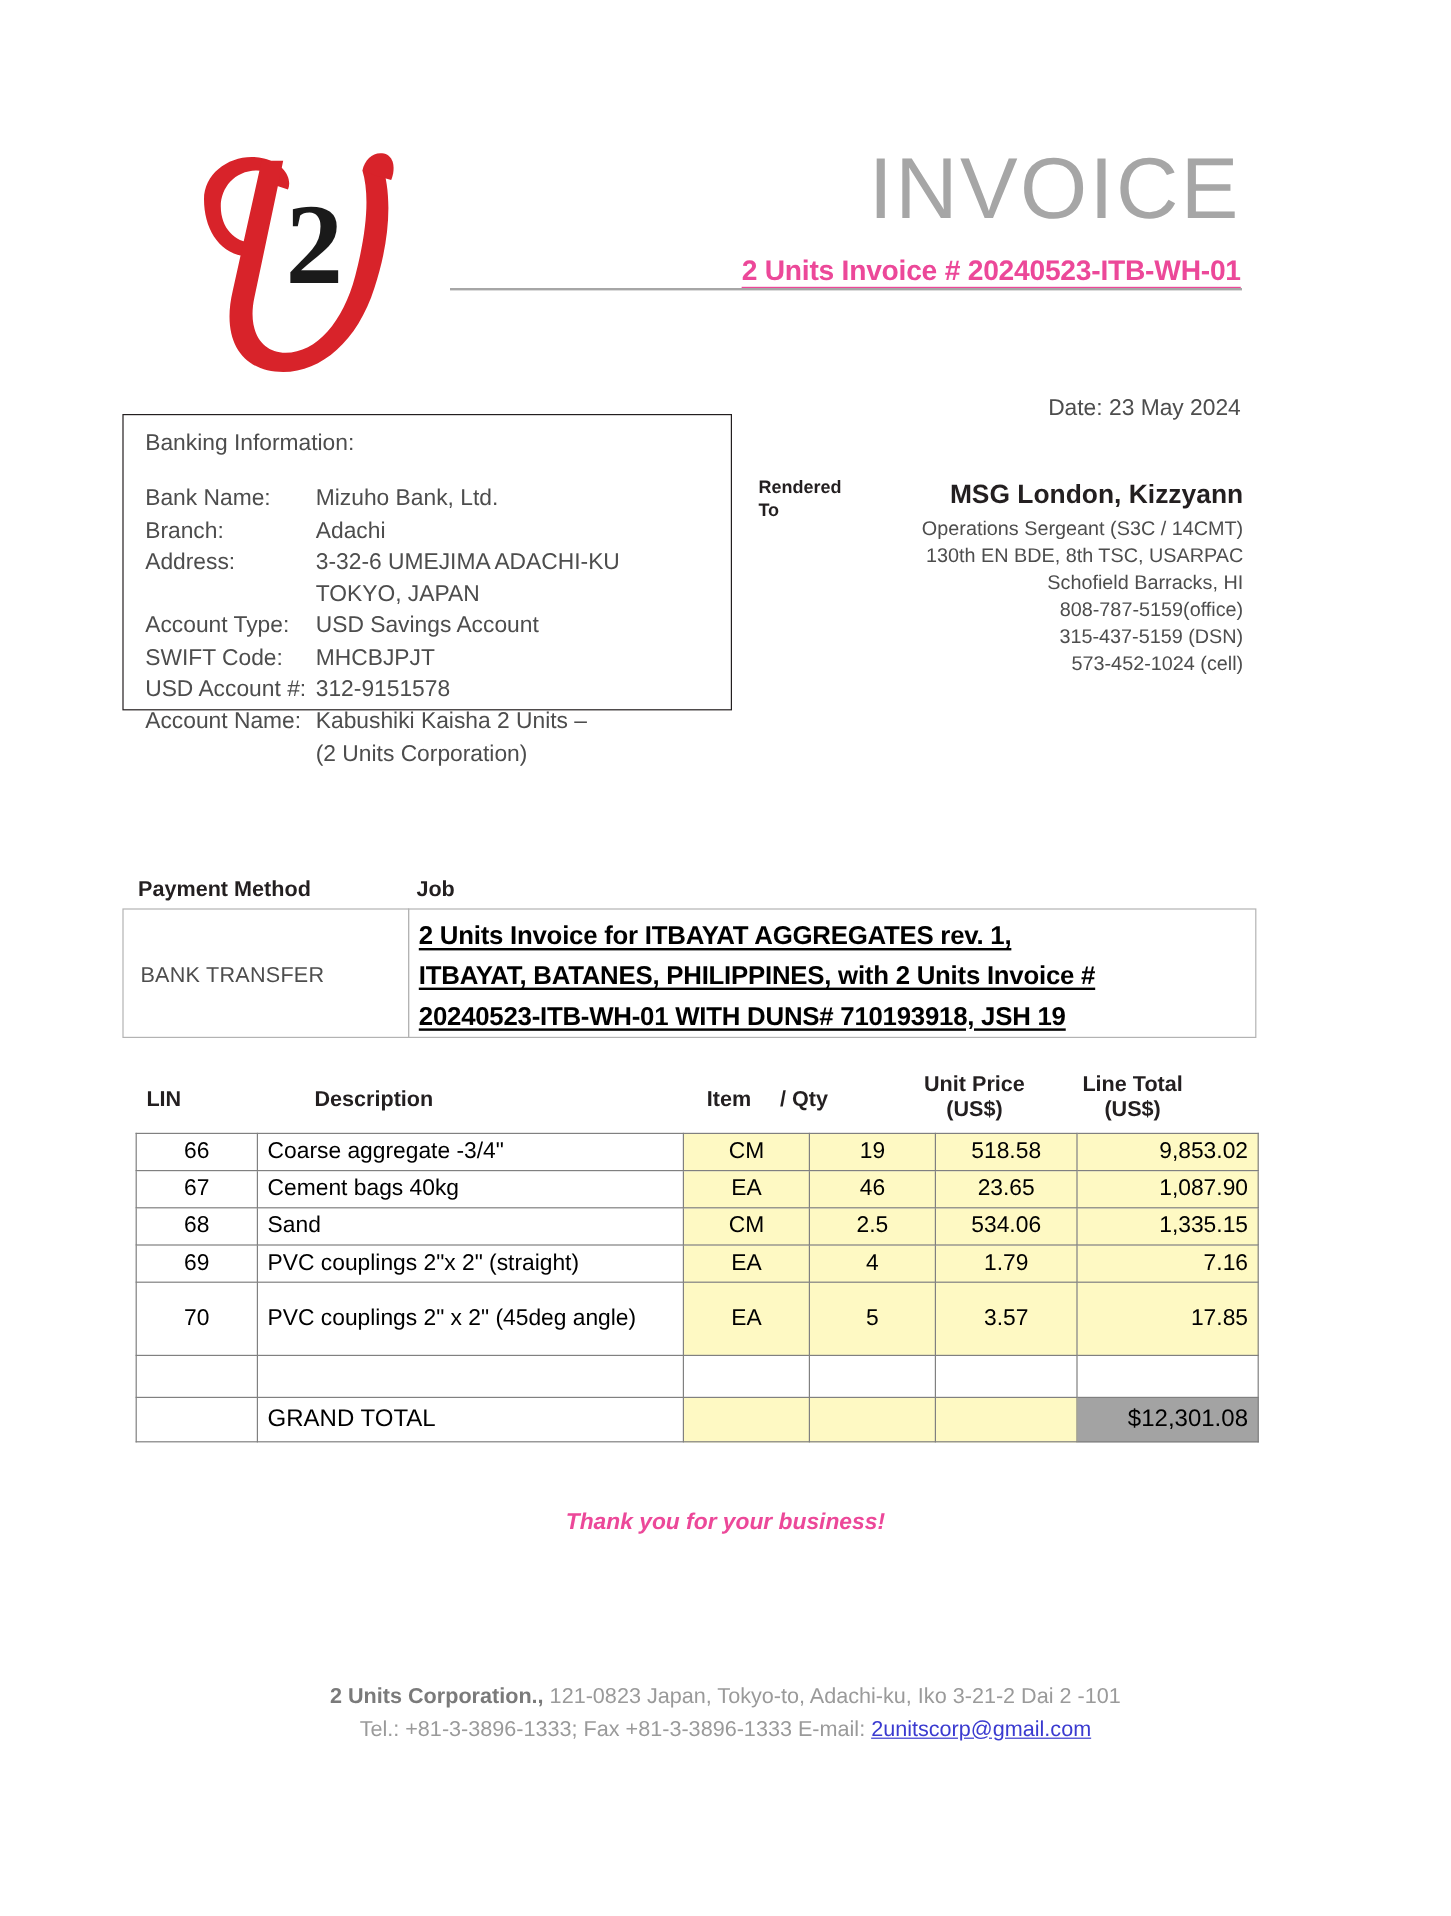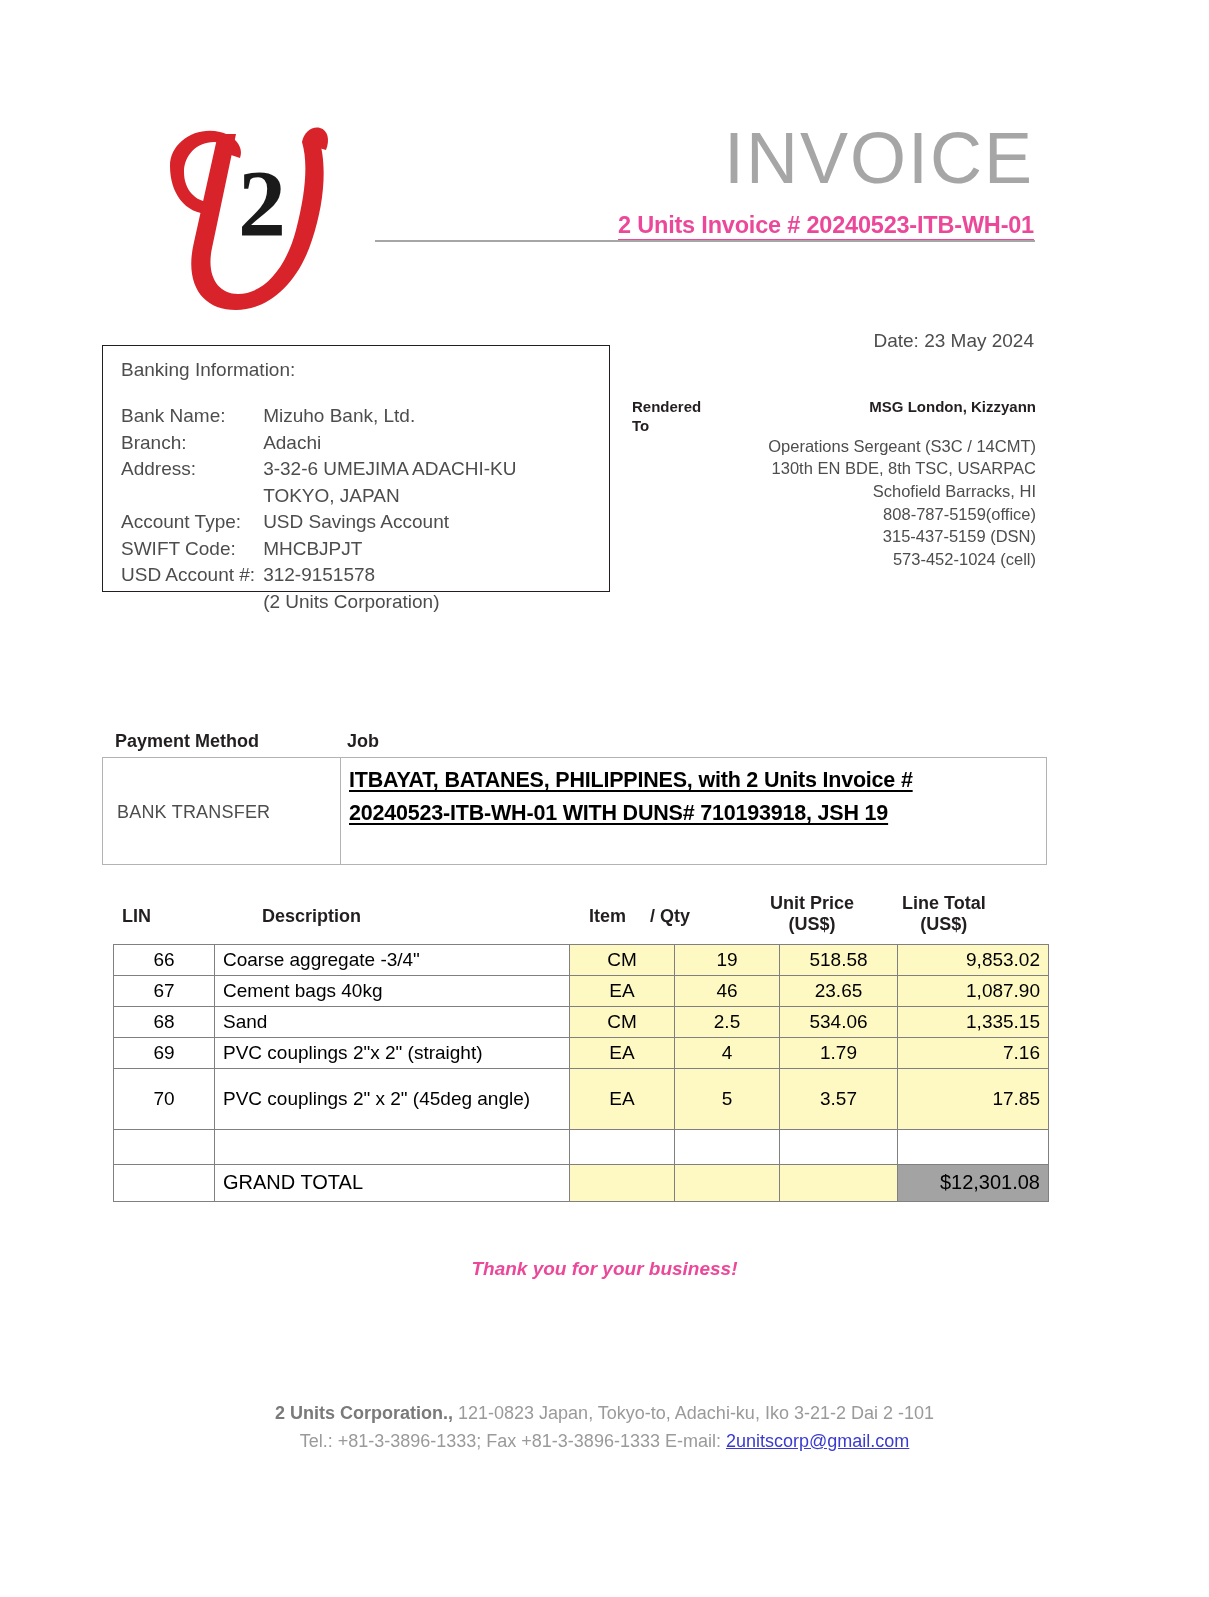--- a/index.html
+++ b/index.html
@@ -113,25 +113,25 @@
     position: absolute;
     right: 173px;
     top: 398px;
     text-align: right;
     font-size: 16.5px;
     color: #4d4d4d;
     line-height: 1.37;
     white-space: nowrap;
   }
   .rendered-block .name {
-    font-size: 15px;
+    font-size: 22px;
     font-weight: bold;
     color: #231f20;
     line-height: 1.25;
-    margin-bottom: 18px;
+    margin-bottom: 4px;
     text-align: right;
   }
 
   
   .pm-head {
     position: absolute;
     left: 115px;
     top: 731px;
     font-size: 18px;
     font-weight: bold;
@@ -312,20 +312,24 @@
         </tr>
         <tr>
           <td class="k">SWIFT Code:</td>
           <td class="v">MHCBJPJT</td>
         </tr>
         <tr>
           <td class="k">USD Account #:</td>
           <td class="v">312-9151578</td>
         </tr>
         <tr>
+          <td class="k">Account Name:</td>
+          <td class="v">Kabushiki Kaisha 2 Units –</td>
+        </tr>
+        <tr>
           <td class="k"></td>
           <td class="v">(2 Units Corporation)</td>
         </tr>
       </tbody>
     </table>
   </div>
 
   <div class="date-line">Date: 23 May 2024</div>
 
   <div class="rendered-label">
@@ -341,20 +345,21 @@
     <div>315-437-5159 (DSN)</div>
     <div>573-452-1024 (cell)</div>
   </div>
 
   <div class="pm-head">Payment Method</div>
   <div class="job-head">Job</div>
   <div class="pm-box">
     <div class="val">BANK TRANSFER</div>
   </div>
   <div class="job-box">
+    <div class="job-line">2 Units Invoice for ITBAYAT AGGREGATES rev. 1,</div>
     <div class="job-line">ITBAYAT, BATANES, PHILIPPINES, with 2 Units Invoice #</div>
     <div class="job-line">20240523-ITB-WH-01 WITH DUNS# 710193918, JSH 19</div>
   </div>
 
   <div class="th-row">
     <div class="th lin">LIN</div>
     <div class="th desc">Description</div>
     <div class="th item">Item</div>
     <div class="th qty">/ Qty</div>
     <div class="th up">

